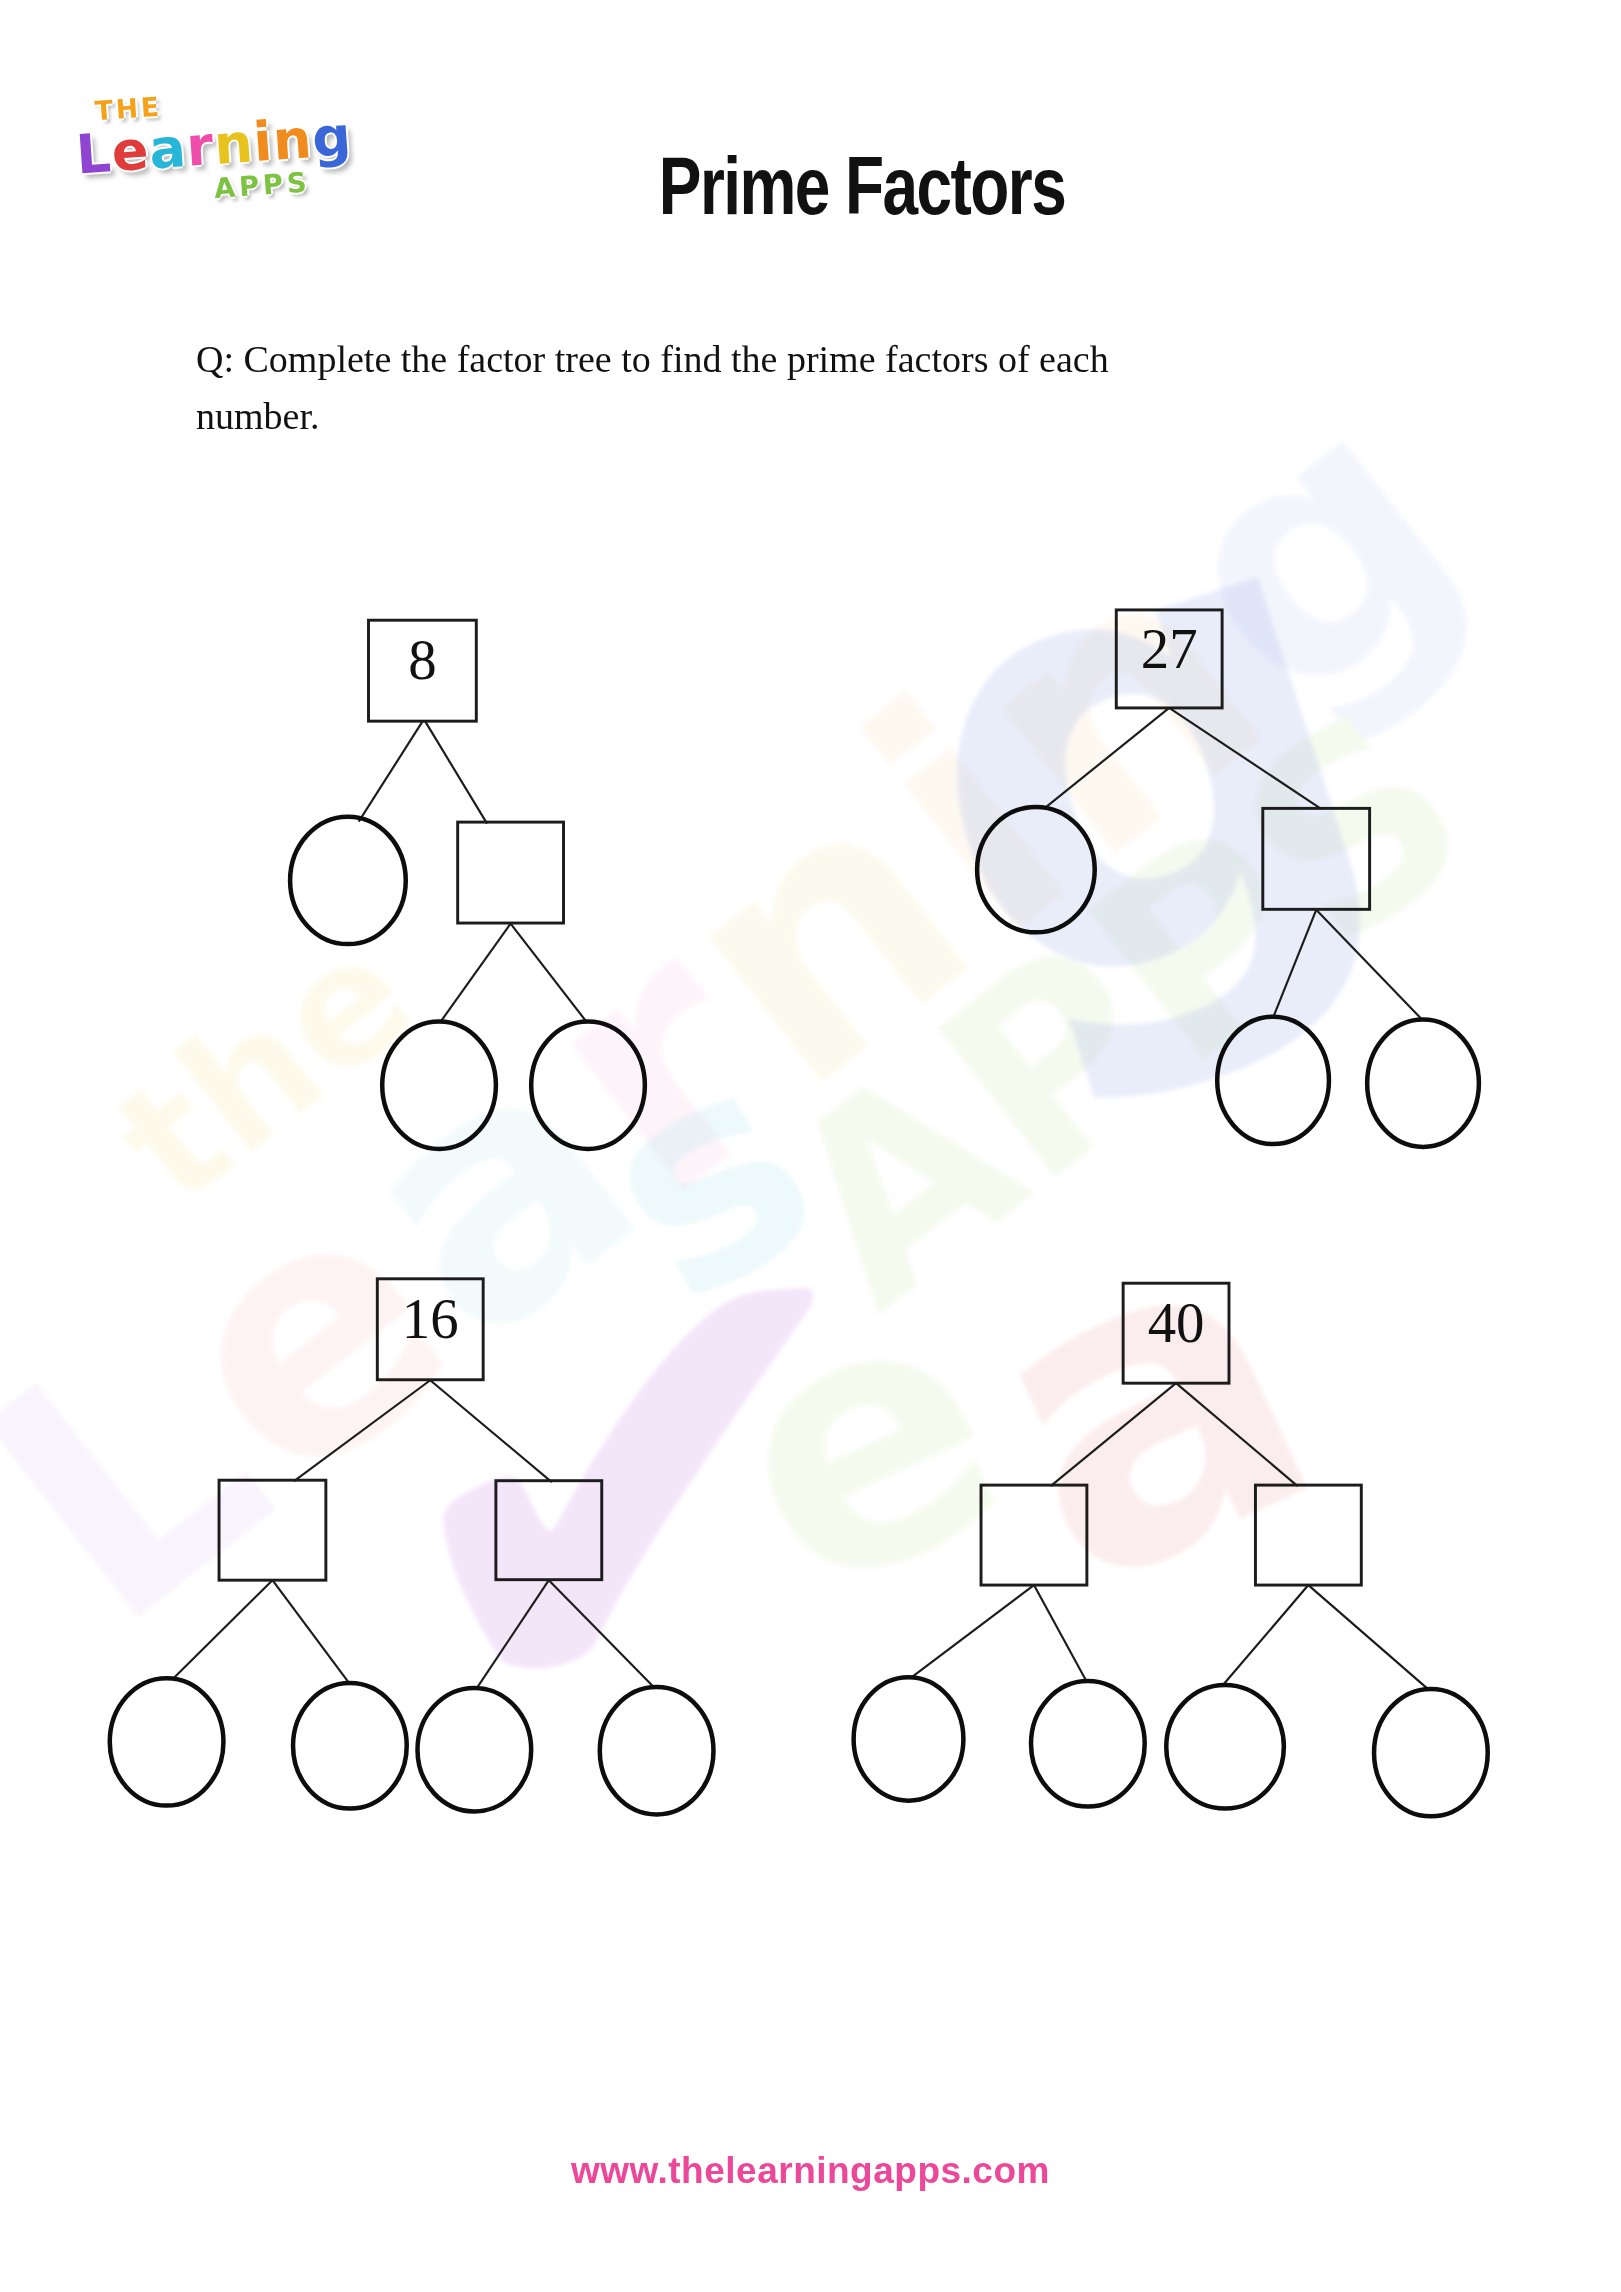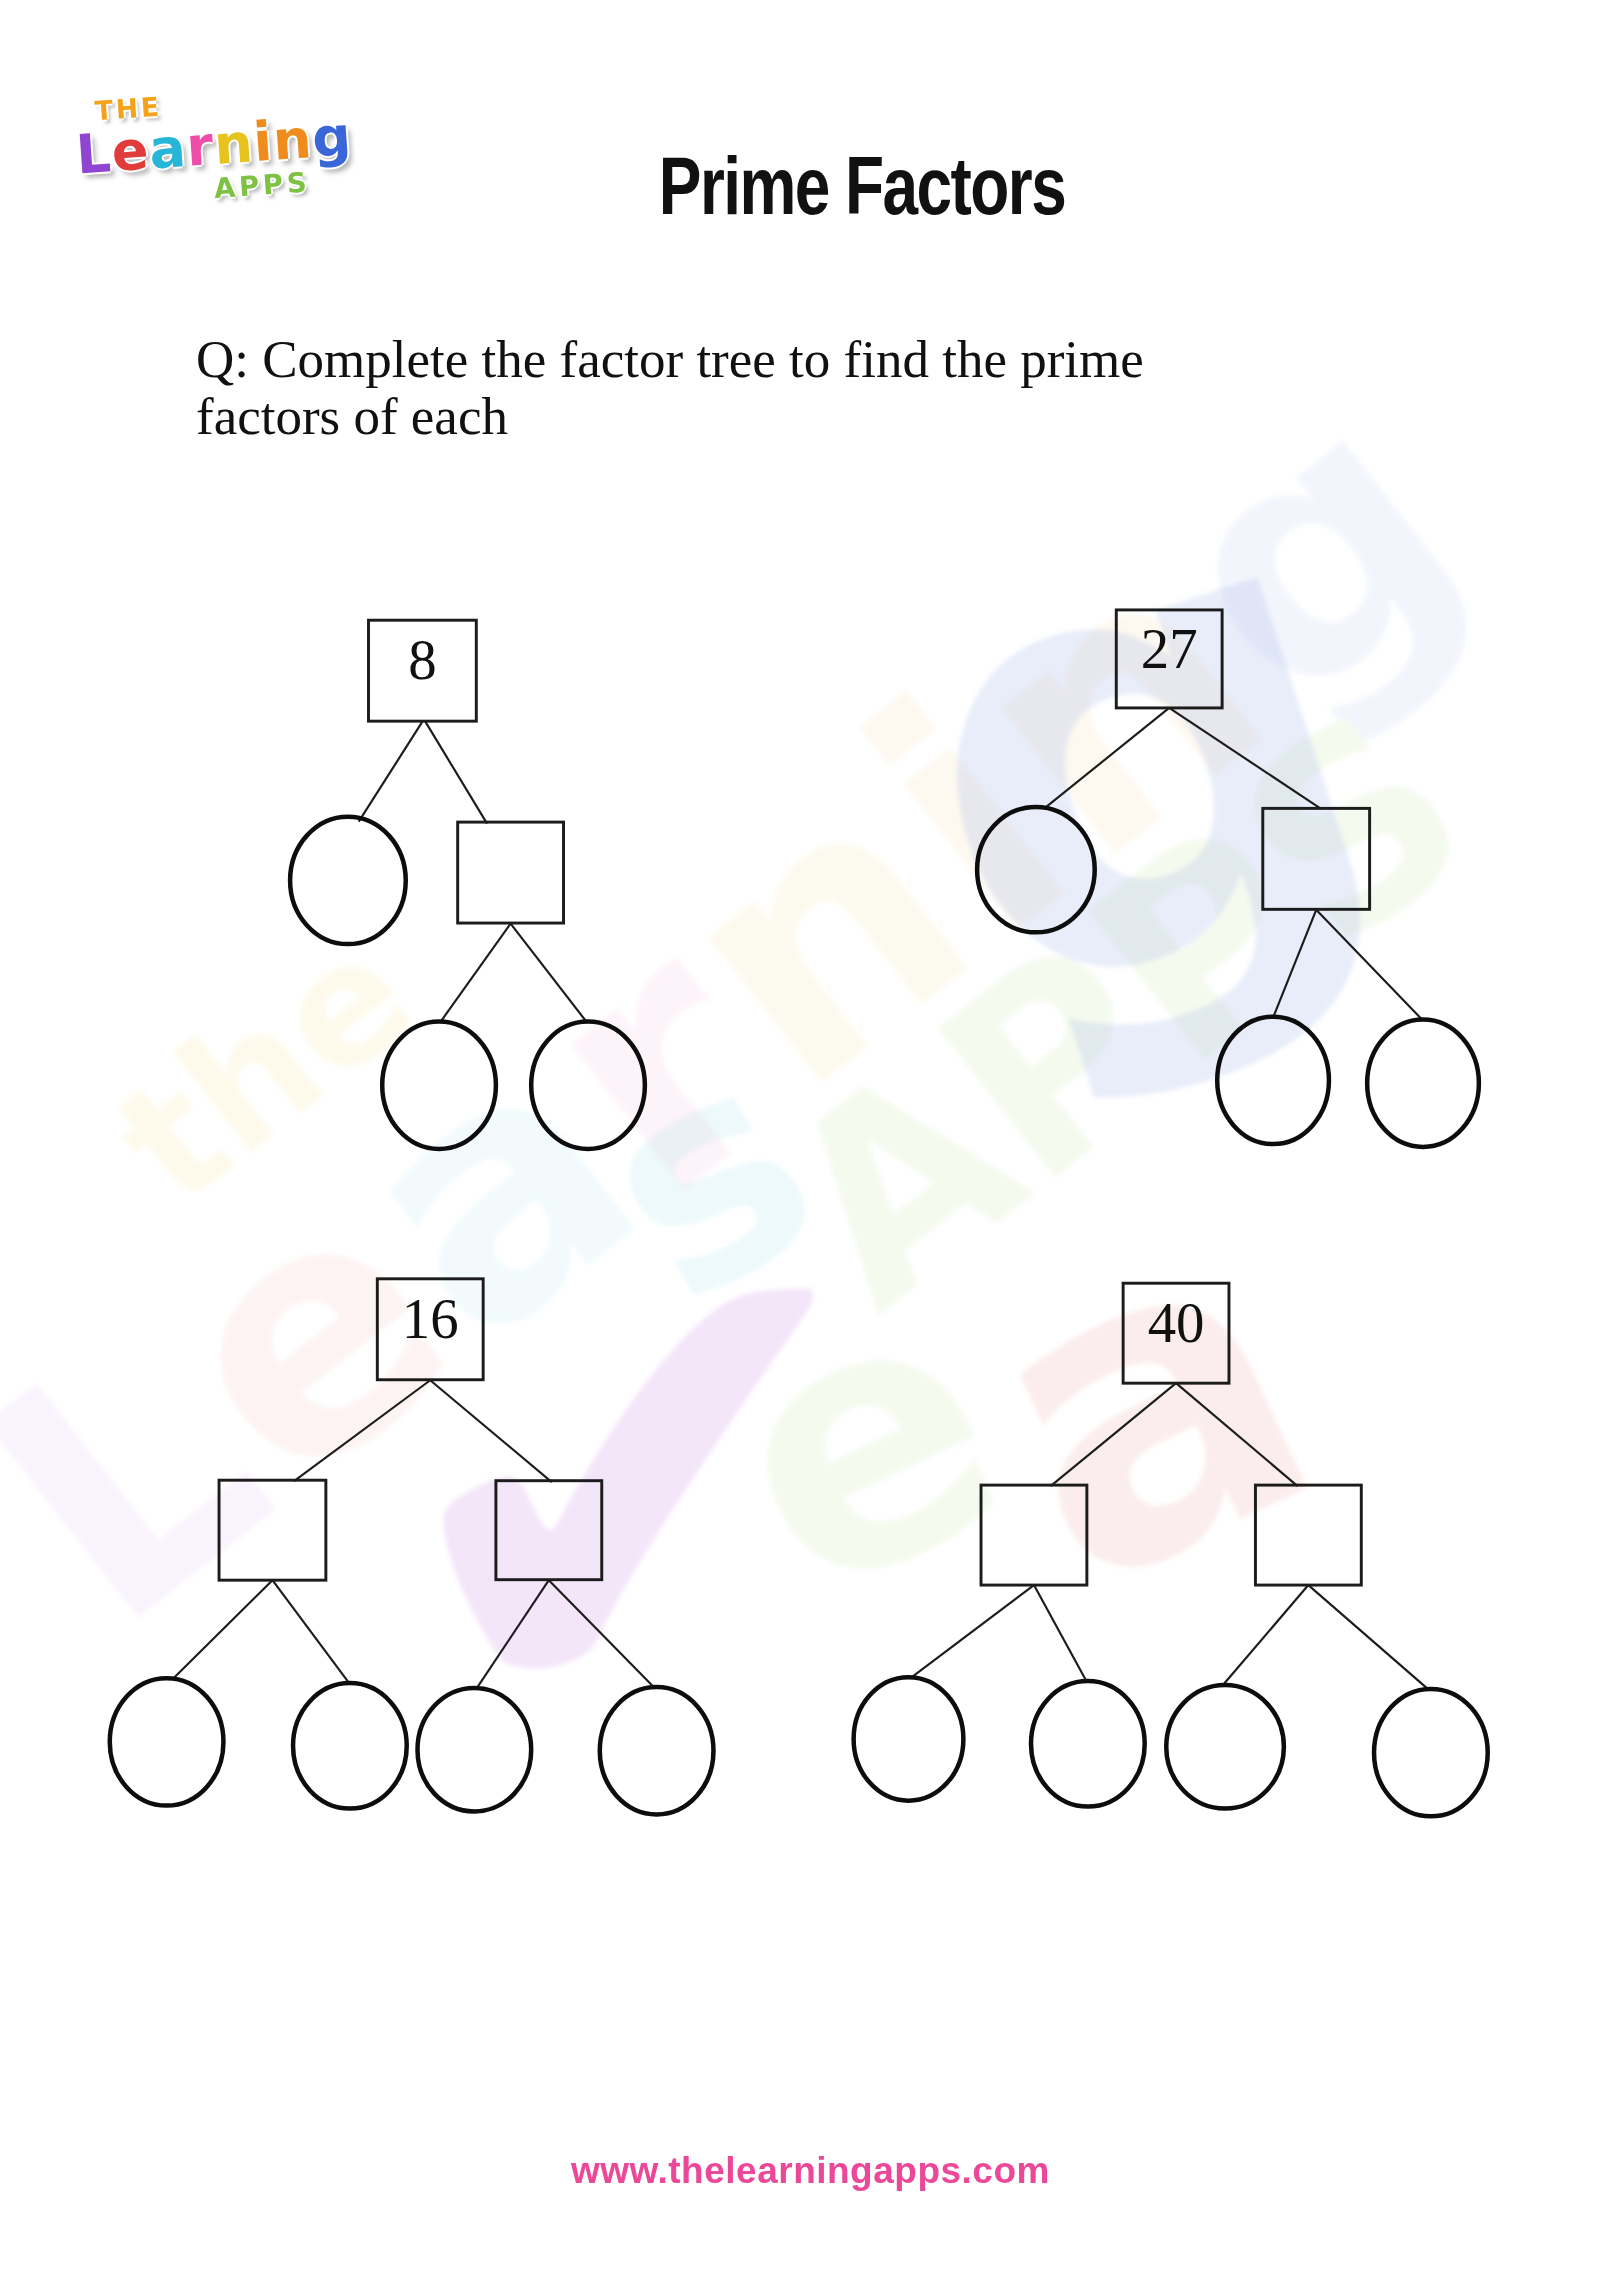--- a/index.html
+++ b/index.html
@@ -26,21 +26,21 @@
   .logo-learning{font-size:54px;margin-top:2px;letter-spacing:1px;
             text-shadow:-2px 0 0 #fff,2px 0 0 #fff,0 -2px 0 #fff,0 2px 0 #fff,3.9px 4.9px 4.9px rgba(90,90,90,.45);}
   .logo-apps{font-size:27.4px;color:#7dc242;letter-spacing:3.9px;margin:2px 0 0 135px;
             text-shadow:-2px 0 0 #fff,2px 0 0 #fff,0 -2px 0 #fff,0 2px 0 #fff,2.9px 3.9px 3.9px rgba(90,90,90,.45);}
 
   .title{position:absolute;left:372px;top:139px;width:980px;text-align:center;
          font-size:82px;font-weight:bold;letter-spacing:-2px;color:#111;
          transform:scaleX(.78);transform-origin:50% 50%;}
 
   .question{position:absolute;left:196px;top:331px;width:1010px;
-            font-family:"Liberation Serif",serif;font-size:53px;line-height:57px;color:#111;}
+            font-family:"Liberation Serif",serif;font-size:38px;line-height:57px;color:#111;}
 
   
   svg.trees{position:absolute;left:0;top:0;}
   .edge{stroke:#1c1c1c;stroke-width:2.2;}
   .node-box{fill:none;stroke:#1c1c1c;stroke-width:3;}
   .node-circle{fill:none;stroke:#0d0d0d;stroke-width:4.6;}
   .node-num{font-family:"Liberation Serif",serif;font-size:58px;fill:#111;
             text-anchor:middle;dominant-baseline:central;}
 
   
@@ -68,20 +68,21 @@
   <div class="logo">
     <div class="logo-the">THE</div>
     <div class="logo-learning"><span style="color: rgb(143, 68, 210);">L</span><span style="color: rgb(224, 60, 60);">e</span><span style="color: rgb(39, 181, 216);">a</span><span style="color: rgb(238, 77, 169);">r</span><span style="color: rgb(233, 195, 29);">n</span><span style="color: rgb(240, 140, 30);">i</span><span style="color: rgb(240, 140, 30);">n</span><span style="color: rgb(58, 102, 216);">g</span></div>
     <div class="logo-apps">APPS</div>
   </div>
 
   <div class="title">Prime Factors</div>
 
   <div class="question">
     <div>Q: Complete the factor tree to find the prime factors of each</div>
+    <div>number.</div>
   </div>
 
   <svg class="trees" width="1621" height="2293" viewBox="0 0 1654 2339" xmlns="http://www.w3.org/2000/svg">
       <line x1="431" y1="736" x2="366" y2="838" class="edge"></line>
       <line x1="434" y1="736" x2="497" y2="840" class="edge"></line>
       <line x1="521" y1="942" x2="449" y2="1043" class="edge"></line>
       <line x1="521" y1="942" x2="599" y2="1043" class="edge"></line>
       <rect x="376" y="632.5" width="110" height="103" class="node-box"></rect>
       <text x="431" y="673" class="node-num">8</text>
       <ellipse cx="355" cy="898" rx="59" ry="65" class="node-circle"></ellipse>

